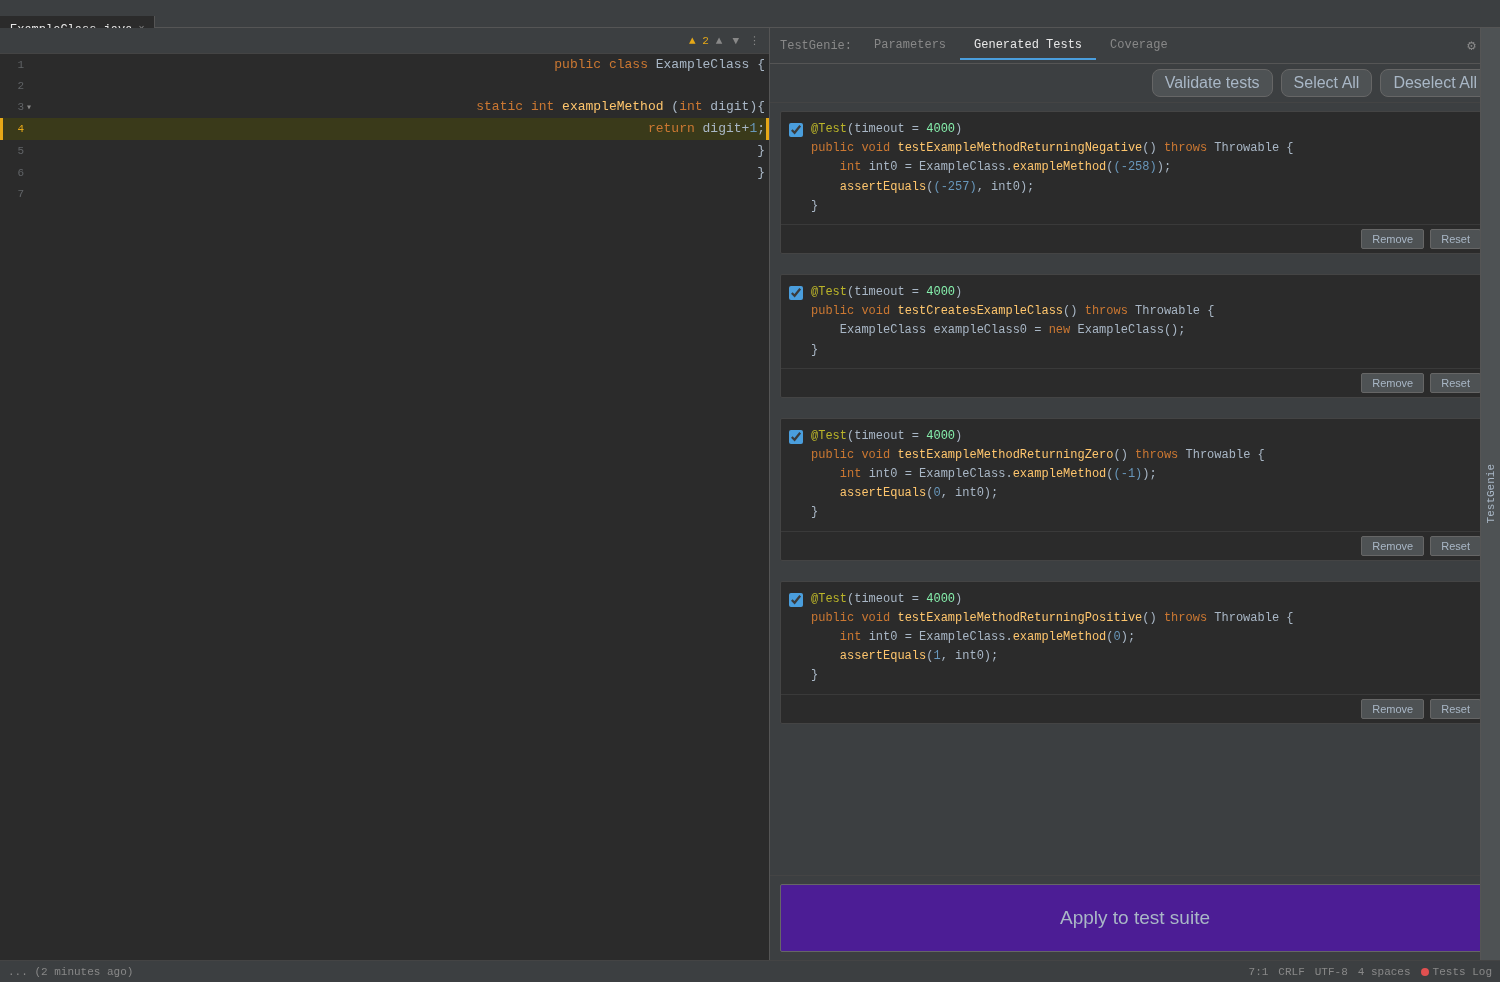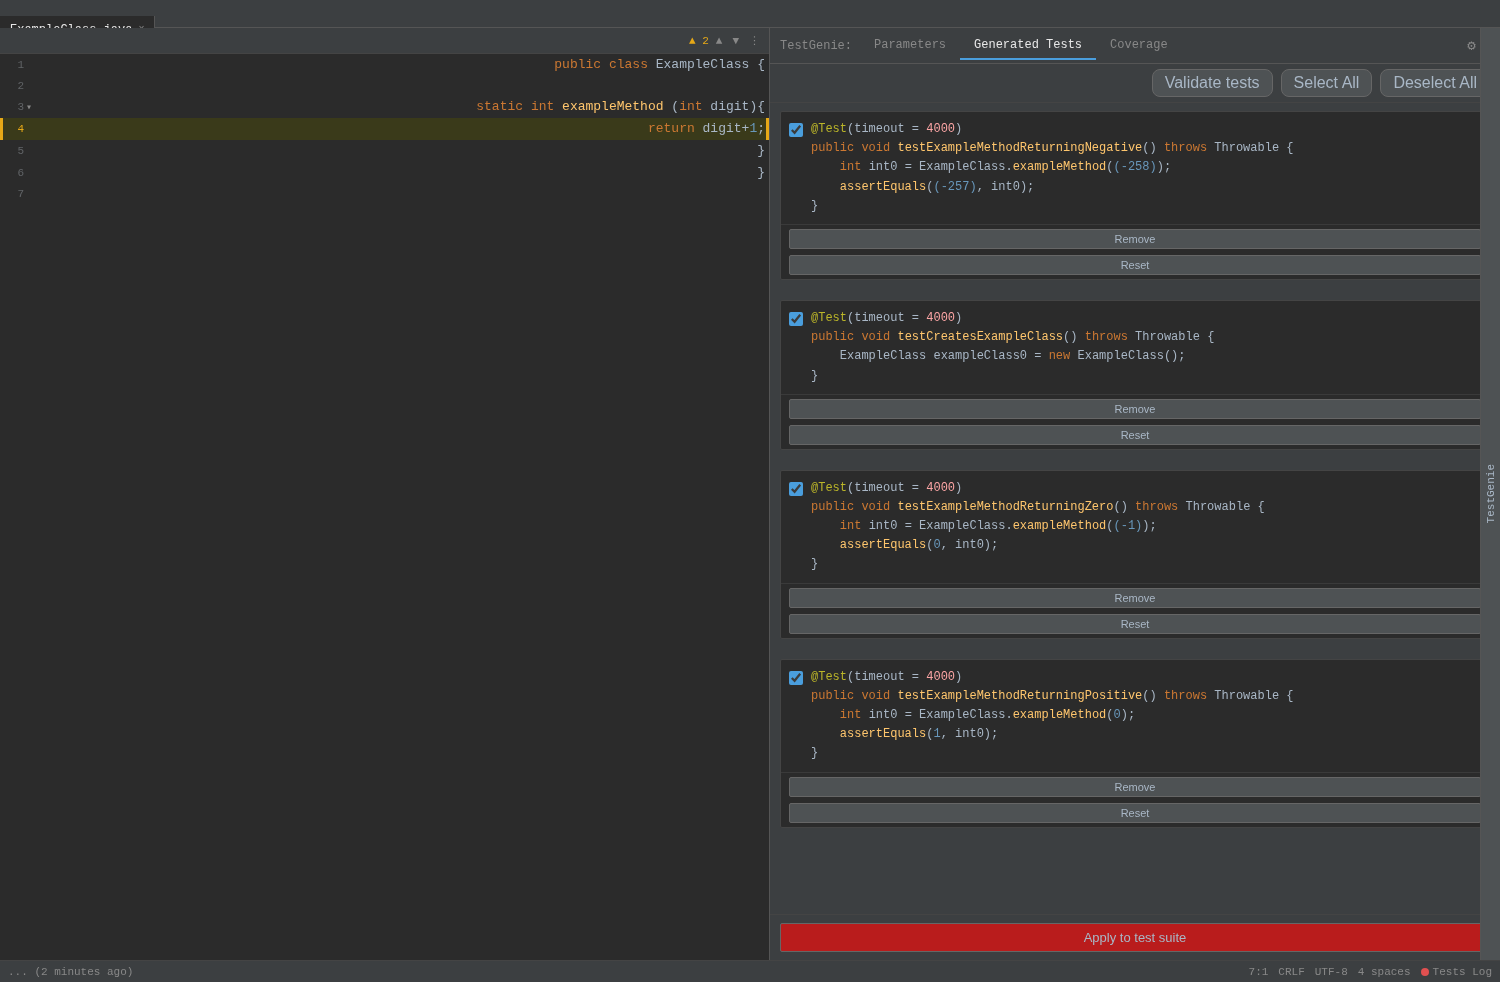--- a/index.html
+++ b/index.html
@@ -283,35 +283,34 @@
       line-height: 1.6;
       white-space: pre;
       overflow-x: auto;
     }
     .test-card-footer {
       display: flex;
       justify-content: flex-end;
       padding: 4px 8px;
       gap: 6px;
       border-top: 1px solid #3a3a3a;
-      flex-direction: column;
     }
     .card-btn {
       padding: 3px 10px;
       background: #4e5254;
       border: 1px solid #666;
       color: #a9b7c6;
       font-size: 11px;
       cursor: pointer;
       border-radius: 2px;
     }
 
     
     .ann { color: #bbb529; }
-    .ann-val { color: #fca5a5; }
+    .ann-val { color: #86efac; }
     .kw-pub { color: #cc7832; }
     .kw-void { color: #cc7832; }
     .kw-throws { color: #cc7832; }
     .kw-new { color: #cc7832; }
     .type-name { color: #a9b7c6; }
     .method-name { color: #ffc66d; }
     .exception { color: #a9b7c6; }
     .static-call { color: #a9b7c6; }
     .assert-method { color: #ffc66d; }
     .int-val { color: #6897bb; }
@@ -323,25 +322,25 @@
 
     
     .apply-bar {
       padding: 8px 10px;
       border-top: 1px solid #444;
       flex-shrink: 0;
       background: #3c3f41;
     }
     .apply-btn {
       width: 100%;
-      padding: 6px;
-      background: #b91c1c;
+      padding: 22px;
+      background: #4c1d95;
       border: 1px solid #666;
       color: #a9b7c6;
-      font-size: 13px;
+      font-size: 19px;
       cursor: pointer;
       border-radius: 2px;
       text-align: center;
     }
 
     
     .status-bar {
       display: flex;
       align-items: center;
       justify-content: space-between;

